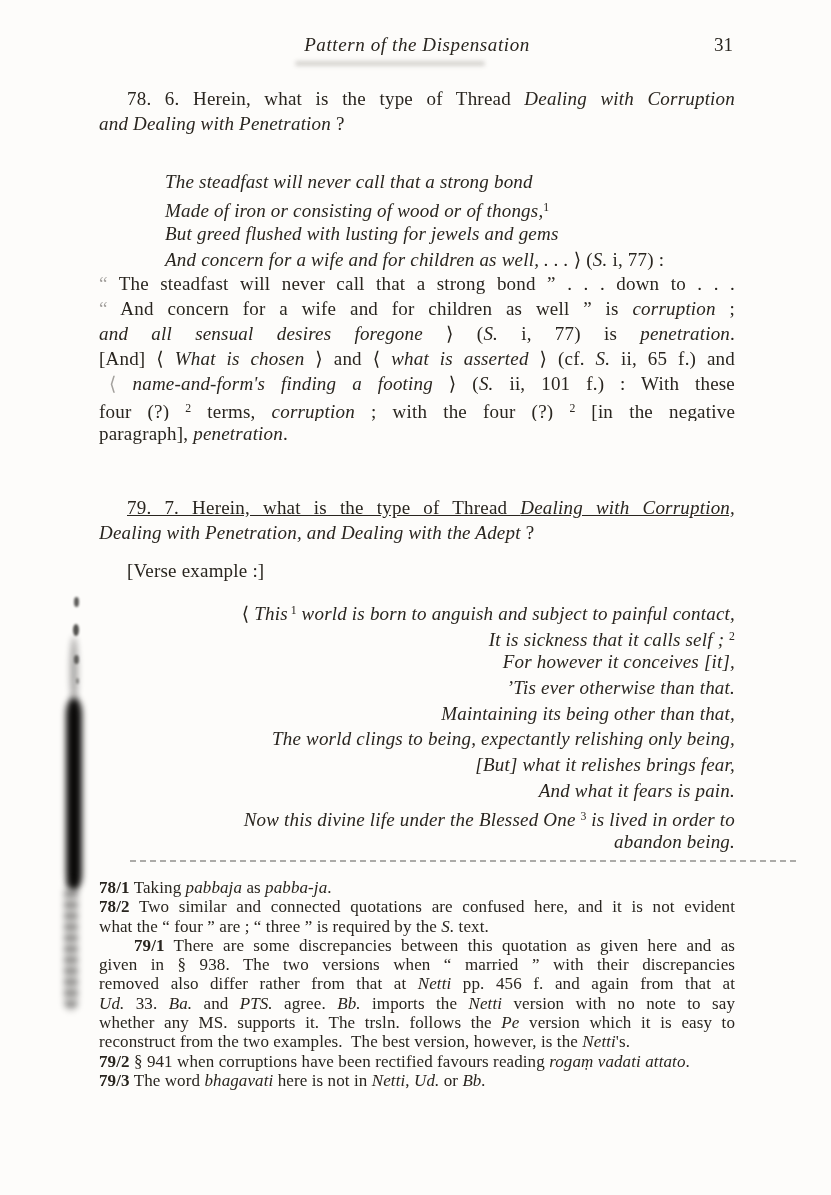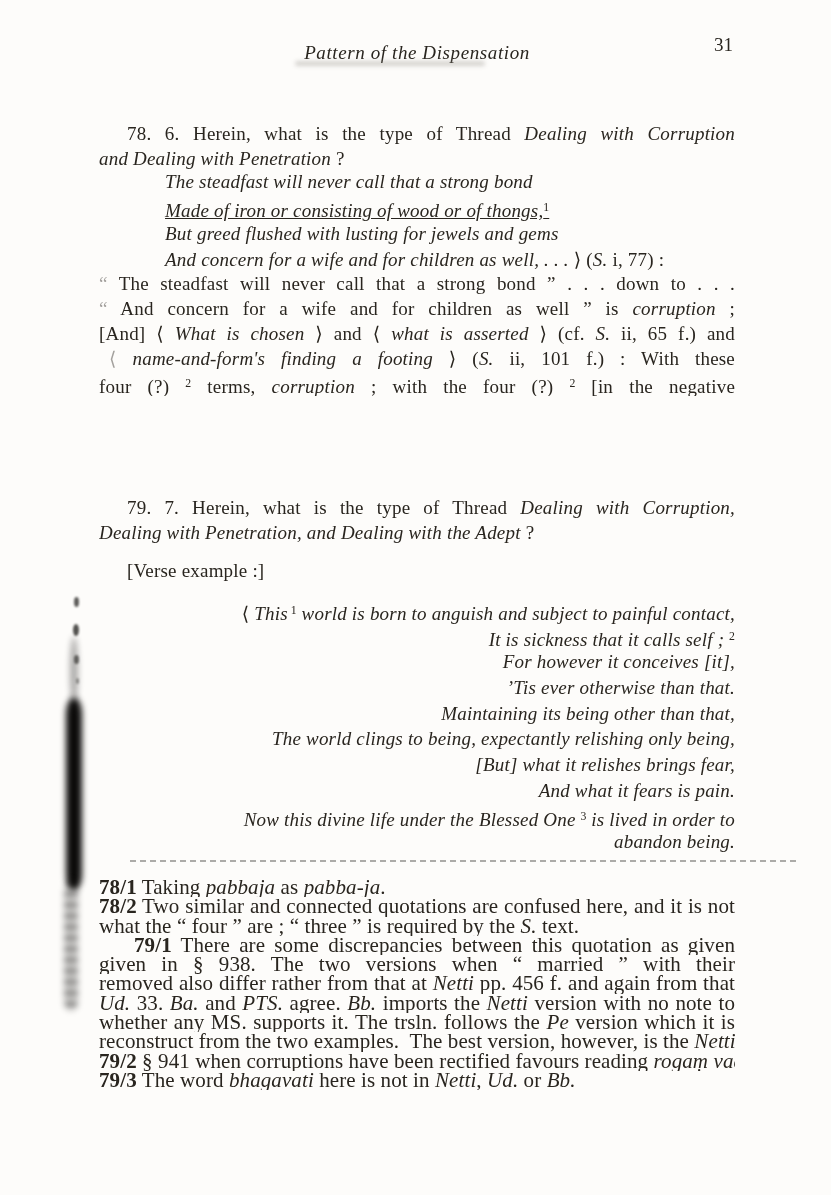--- a/index.html
+++ b/index.html
@@ -10,25 +10,25 @@
     color:#29251f;
   }
   .page { position:absolute; inset:0; }
   .stage {
     position:absolute; left:99px; top:0; width:636px; height:1195px;
     filter:blur(0.25px);
   }
   .header-row { position:absolute; left:0; top:34px; width:636px; height:24px;
     font-size:19px; }
   .running-title { display:block; text-align:center; font-style:italic;
-    letter-spacing:.6px;margin-top:8px; }
+    letter-spacing:.6px; }
   .page-number { position:absolute; right:2px; top:0; font-style:normal; }
   .block { position:absolute; left:0; width:636px; font-size:19px;
     letter-spacing:.2px; }
-  .block.fn { font-size:21px; letter-spacing:.1px; }
+  .block.fn { font-size:17px; letter-spacing:.1px; }
   .line { overflow:hidden; white-space:pre; }
   .line.j { white-space:normal; text-align:justify; }
   .line.j::after { content:""; display:inline-block; width:100%; height:0;
     vertical-align:top; }
   .it { font-style:italic; }
   .bd { font-weight:bold; }
   .faint { opacity:.42; }
   .sup { font-size:.62em; vertical-align:.5em; font-style:normal;
     letter-spacing:0; }
   .fn-separator {
@@ -59,38 +59,40 @@
 
 <div class="page">
 
   <div class="stage">
     <div class="header-row">
       <span class="running-title">Pattern of the Dispensation</span>
       <span class="page-number">31</span>
     </div>
 
   <div class="block" style="top: 86px; line-height: 25px;">
-        <div class="line j" style="height: 25px; padding-left: 28px; margin-top: 35px;"><span>78. 6. Herein, what is the type of Thread </span><span class="it">Dealing with Corruption</span></div>
+        <div class="line j" style="height: 25px; padding-left: 28px;"><span>78. 6. Herein, what is the type of Thread </span><span class="it">Dealing with Corruption</span></div>
         <div class="line" style="height: 25px;"><span class="it">and Dealing with Penetration</span><span> ?</span></div>
       </div>
       <div class="block" style="top: 153px; line-height: 26px;">
         <div class="line" style="height: 26px; padding-left: 66px; margin-top: 16px;"><span class="it">The steadfast will never call that a strong bond</span></div>
-        <div class="line" style="height: 26px; padding-left: 66px; text-decoration: underline;"><span class="it">Made of iron or consisting of wood or of thongs,</span><span class="sup">1</span></div>
+        <div class="line" style="height: 26px; padding-left: 66px;"><span class="it">Made of iron or consisting of wood or of thongs,</span><span class="sup">1</span></div>
         <div class="line" style="height: 26px; padding-left: 66px;"><span class="it">But greed flushed with lusting for jewels and gems</span></div>
         <div class="line" style="height: 26px; padding-left: 66px;"><span class="it">And concern for a wife and for children as well, . . . </span><span>⟩ (</span><span class="it">S.</span><span> i, 77) :</span></div>
       </div>
       <div class="block" style="top: 271px; line-height: 25px;">
         <div class="line j" style="height: 25px;"><span class="faint">“ </span><span>The steadfast will never call that a strong bond ” . . . down to . . .</span></div>
         <div class="line j" style="height: 25px;"><span class="faint">“ </span><span>And concern for a wife and for children as well ” is </span><span class="it">corruption</span><span> ;</span></div>
+        <div class="line j" style="height: 25px;"><span class="it">and all sensual desires foregone</span><span> ⟩ (</span><span class="it">S.</span><span> i, 77) is </span><span class="it">penetration</span><span>.</span></div>
         <div class="line j" style="height: 25px;"><span>[And] ⟨ </span><span class="it">What is chosen</span><span> ⟩ and ⟨ </span><span class="it">what is asserted</span><span> ⟩ (cf. </span><span class="it">S.</span><span> ii, 65 f.) and</span></div>
         <div class="line j" style="height: 25px; padding-left: 10px;"><span class="faint">⟨ </span><span class="it">name-and-form's finding a footing</span><span> ⟩ (</span><span class="it">S.</span><span> ii, 101 f.) :  With these</span></div>
         <div class="line j" style="height: 25px;"><span>four (?) </span><span class="sup">2</span><span> terms, </span><span class="it">corruption</span><span> ;  with the four (?) </span><span class="sup">2</span><span> [in the negative</span></div>
+        <div class="line" style="height: 25px;"><span>paragraph], </span><span class="it">penetration</span><span>.</span></div>
       </div>
       <div class="block" style="top: 495px; line-height: 25px;">
-        <div class="line j" style="height: 25px; padding-left: 28px;"><span>79. 7. Herein, what is the type of Thread </span><span class="it">Dealing with Corruption,</span></div>
+        <div class="line j" style="height: 25px; padding-left: 28px; text-decoration: underline;"><span>79. 7. Herein, what is the type of Thread </span><span class="it">Dealing with Corruption,</span></div>
         <div class="line" style="height: 25px;"><span class="it">Dealing with Penetration, and Dealing with the Adept</span><span> ?</span></div>
       </div>
       <div class="block" style="top: 558px; line-height: 25px;">
         <div class="line" style="height: 25px; padding-left: 28px;"><span>[Verse example :]</span></div>
       </div>
       <div class="block" style="top: 598px; line-height: 25.7px; text-align: right;">
         <div class="line" style="height: 25.7px; padding-left: 52px;"><span>⟨ </span><span class="it">This</span><span class="sup"> 1</span><span class="it"> world is born to anguish and subject to painful contact,</span></div>
         <div class="line" style="height: 25.7px; padding-left: 66px;"><span class="it">It is sickness that it calls self ; </span><span class="sup">2</span></div>
         <div class="line" style="height: 25.7px; padding-left: 66px;"><span class="it">For however it conceives [it],</span></div>
         <div class="line" style="height: 25.7px; padding-left: 66px;"><span class="it">’Tis ever otherwise than that.</span></div>

